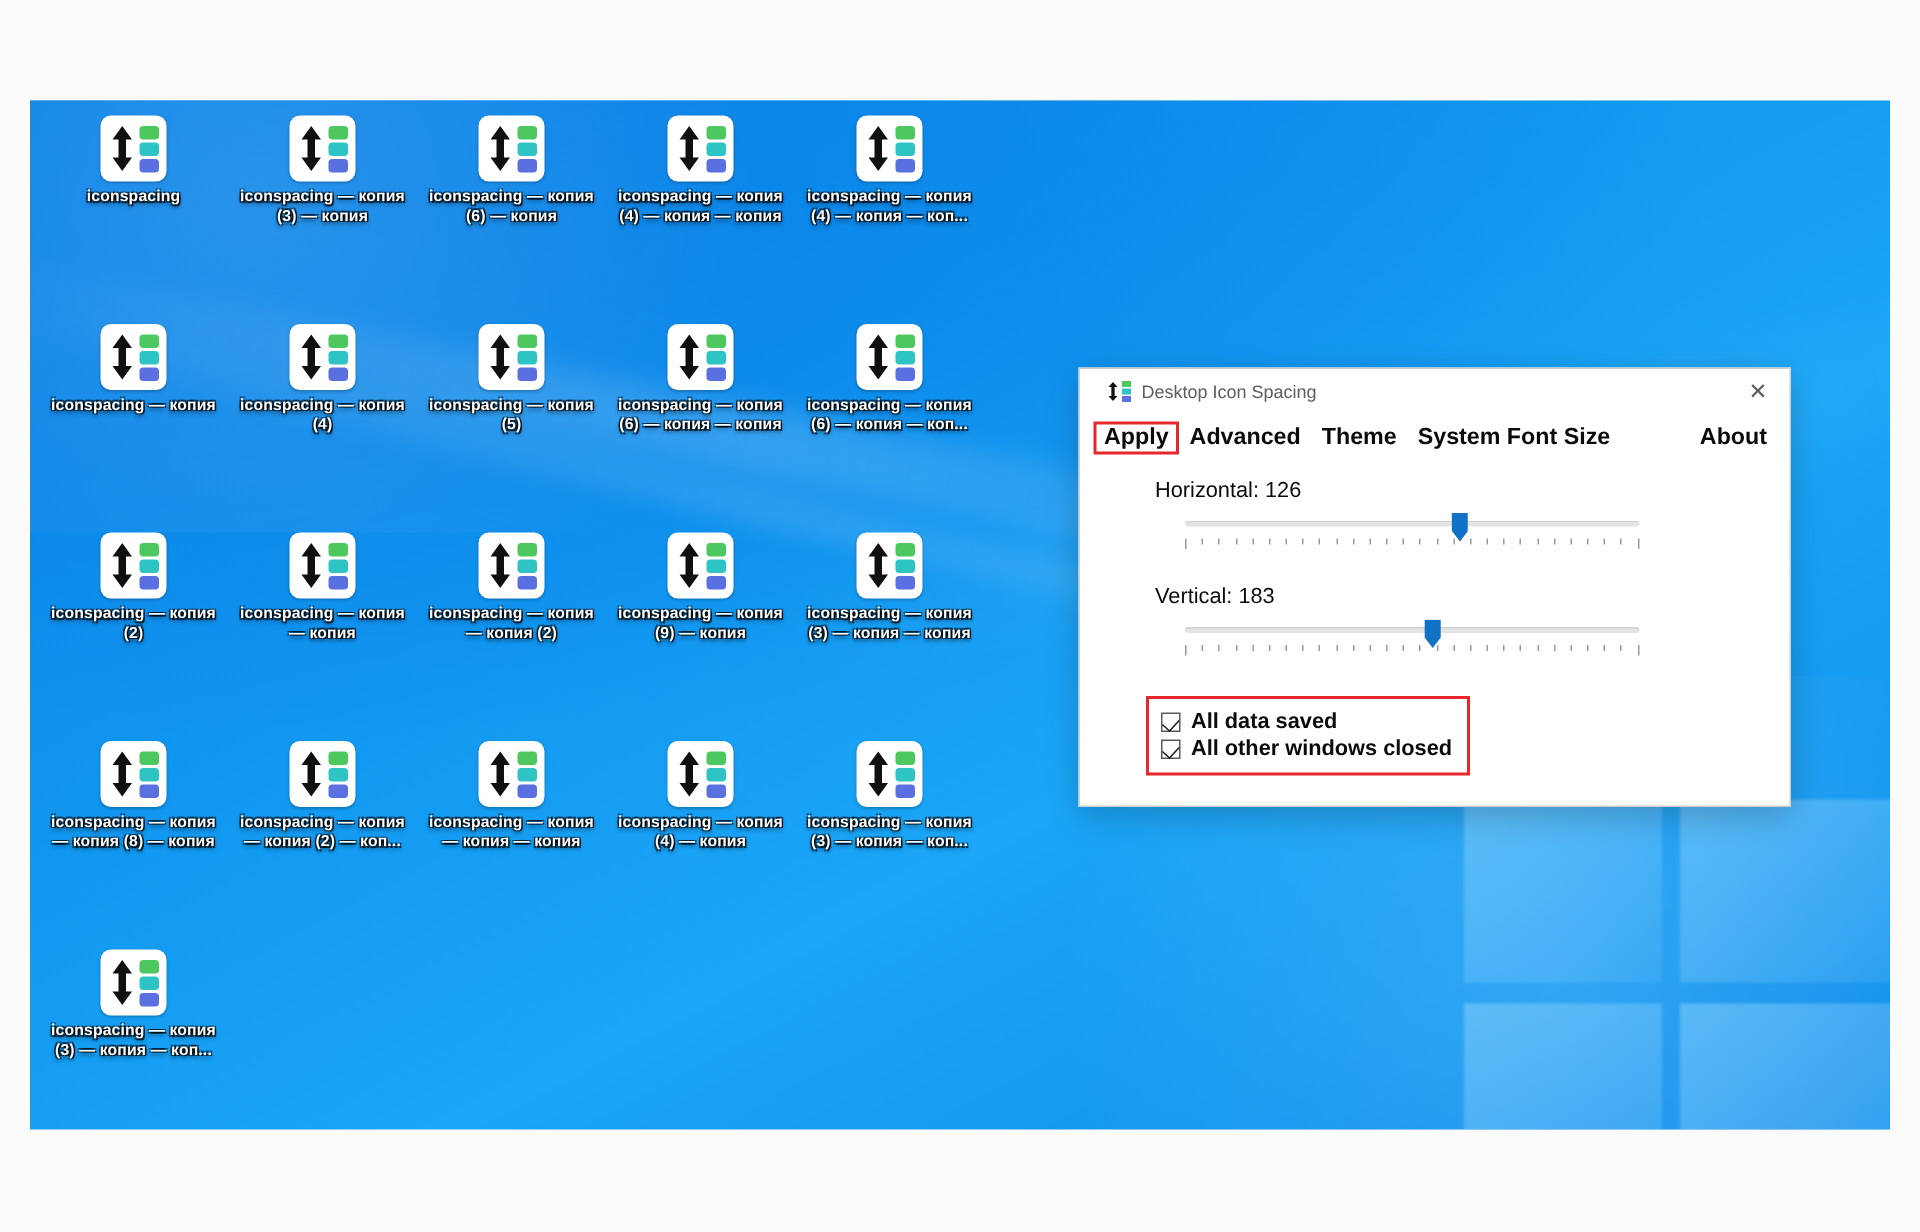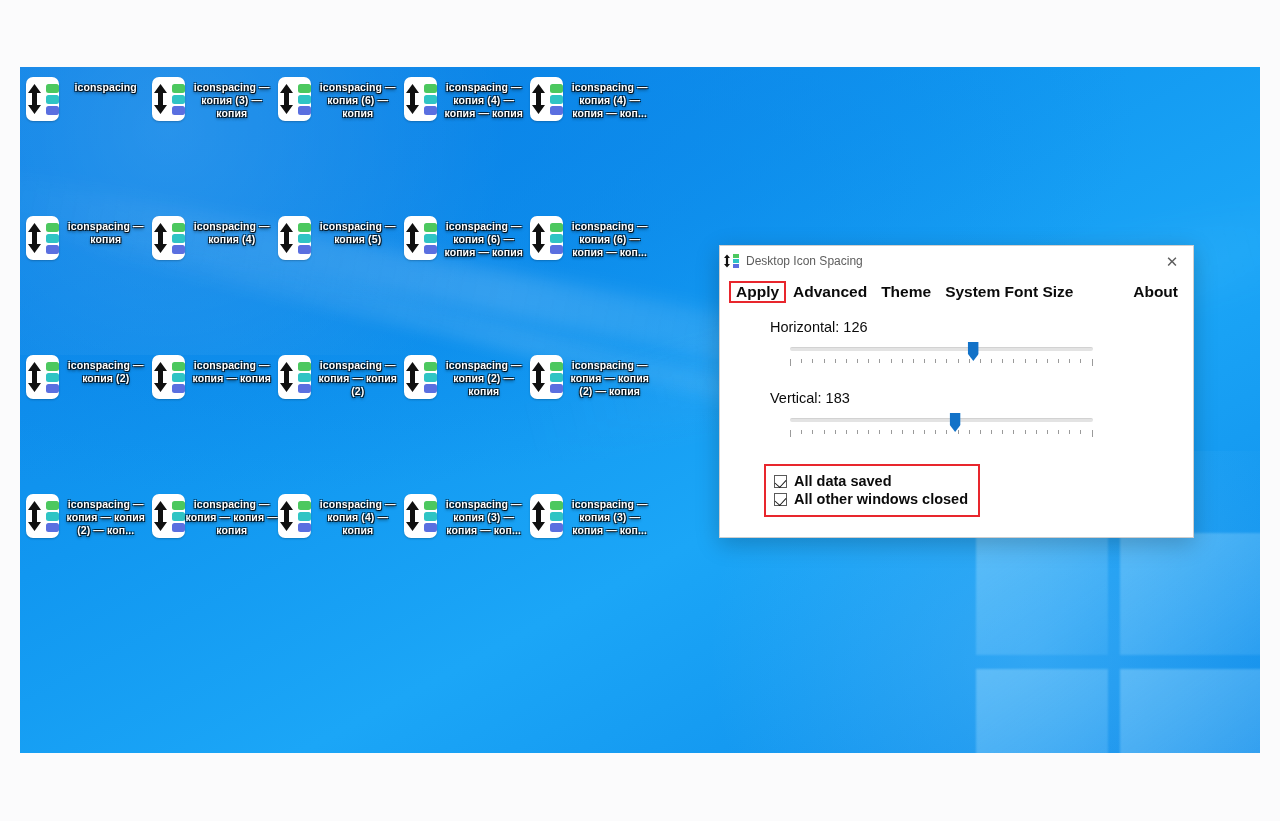--- a/index.html
+++ b/index.html
@@ -57,21 +57,22 @@
   #icon-grid {
     position: absolute;
     left: 6px; top: 4px;
     display: grid;
     grid-template-columns: repeat(5, 126px);
     grid-auto-rows: 139px;
     column-gap: 0; row-gap: 0;
   }
   .desktop-icon {
     width: 126px;
-    display: flex; flex-direction: row;
+    display: flex; flex-direction: column;
+    align-items: center;
     padding-top: 6px;
     cursor: default;
   }
   .icon-art {
     width: 44px; height: 44px;
     border-radius: 7px;
     background: #ffffff;
     display: flex; align-items: center; justify-content: center;
     gap: 3px;
     box-shadow: 0 1px 2px rgba(0,0,0,.22);
@@ -101,21 +102,21 @@
     position: absolute;
     left: 719px; top: 245px;
     width: 475px; height: 293px;
     background: #ffffff;
     border: 1px solid #cfcfcf;
     box-shadow: 0 6px 22px rgba(0,0,0,.22);
   }
   .titlebar {
     height: 30px;
     display: flex; align-items: center;
-    padding-left: 3px;
+    padding-left: 18px;
     position: relative;
   }
   .titlebar-icon { display:flex; align-items:center; gap:2px; margin-right:7px; }
   .tb-arrow { width: 8px; height: 14px; display:block; }
   .tb-squares { display:flex; flex-direction:column; gap:1px; }
   .tb-squares i { display:block; width: 6px; height: 4px; }
   .title-text {
     font-size: 12px;
     color: #5d5d5d;
     font-family: "Liberation Sans", sans-serif;
@@ -395,34 +396,47 @@
         <div class="icon-art">
           <svg class="icon-arrow" viewBox="0 0 17 32">
             <path d="M8.5 1 L15 10 H11 V22 H15 L8.5 31 L2 22 H6 V10 H2 Z" fill="#101010"></path>
           </svg>
           <span class="icon-squares">
             <i style="background:#4cc85f"></i>
             <i style="background:#2fc4c4"></i>
             <i style="background:#5a6fe0"></i>
           </span>
         </div>
-        <div class="icon-label">iconspacing — копия (2) — копия</div>
-      </div>
-      <div class="desktop-icon">
-        <div class="icon-art">
-          <svg class="icon-arrow" viewBox="0 0 17 32">
-            <path d="M8.5 1 L15 10 H11 V22 H15 L8.5 31 L2 22 H6 V10 H2 Z" fill="#101010"></path>
-          </svg>
-          <span class="icon-squares">
-            <i style="background:#4cc85f"></i>
-            <i style="background:#2fc4c4"></i>
-            <i style="background:#5a6fe0"></i>
-          </span>
-        </div>
-        <div class="icon-label">iconspacing — копия — копия (2) — копия</div>
+        <div class="icon-label">iconspacing — копия (9) — копия</div>
+      </div>
+      <div class="desktop-icon">
+        <div class="icon-art">
+          <svg class="icon-arrow" viewBox="0 0 17 32">
+            <path d="M8.5 1 L15 10 H11 V22 H15 L8.5 31 L2 22 H6 V10 H2 Z" fill="#101010"></path>
+          </svg>
+          <span class="icon-squares">
+            <i style="background:#4cc85f"></i>
+            <i style="background:#2fc4c4"></i>
+            <i style="background:#5a6fe0"></i>
+          </span>
+        </div>
+        <div class="icon-label">iconspacing — копия (3) — копия — копия</div>
+      </div>
+      <div class="desktop-icon">
+        <div class="icon-art">
+          <svg class="icon-arrow" viewBox="0 0 17 32">
+            <path d="M8.5 1 L15 10 H11 V22 H15 L8.5 31 L2 22 H6 V10 H2 Z" fill="#101010"></path>
+          </svg>
+          <span class="icon-squares">
+            <i style="background:#4cc85f"></i>
+            <i style="background:#2fc4c4"></i>
+            <i style="background:#5a6fe0"></i>
+          </span>
+        </div>
+        <div class="icon-label">iconspacing — копия — копия (8) — копия</div>
       </div>
       <div class="desktop-icon">
         <div class="icon-art">
           <svg class="icon-arrow" viewBox="0 0 17 32">
             <path d="M8.5 1 L15 10 H11 V22 H15 L8.5 31 L2 22 H6 V10 H2 Z" fill="#101010"></path>
           </svg>
           <span class="icon-squares">
             <i style="background:#4cc85f"></i>
             <i style="background:#2fc4c4"></i>
             <i style="background:#5a6fe0"></i>

